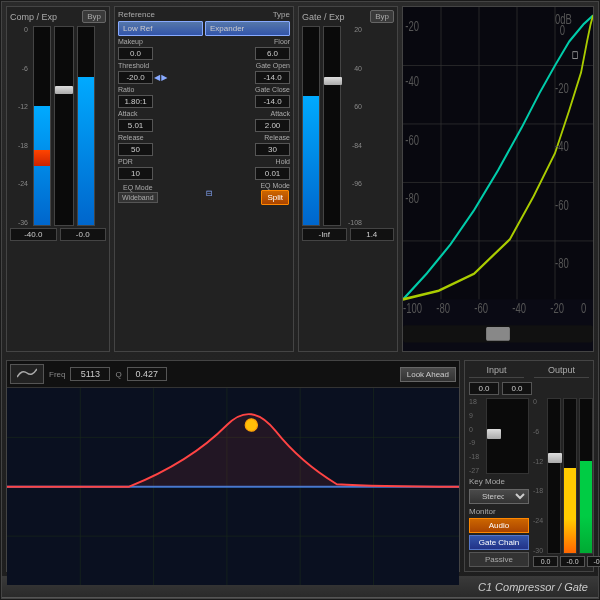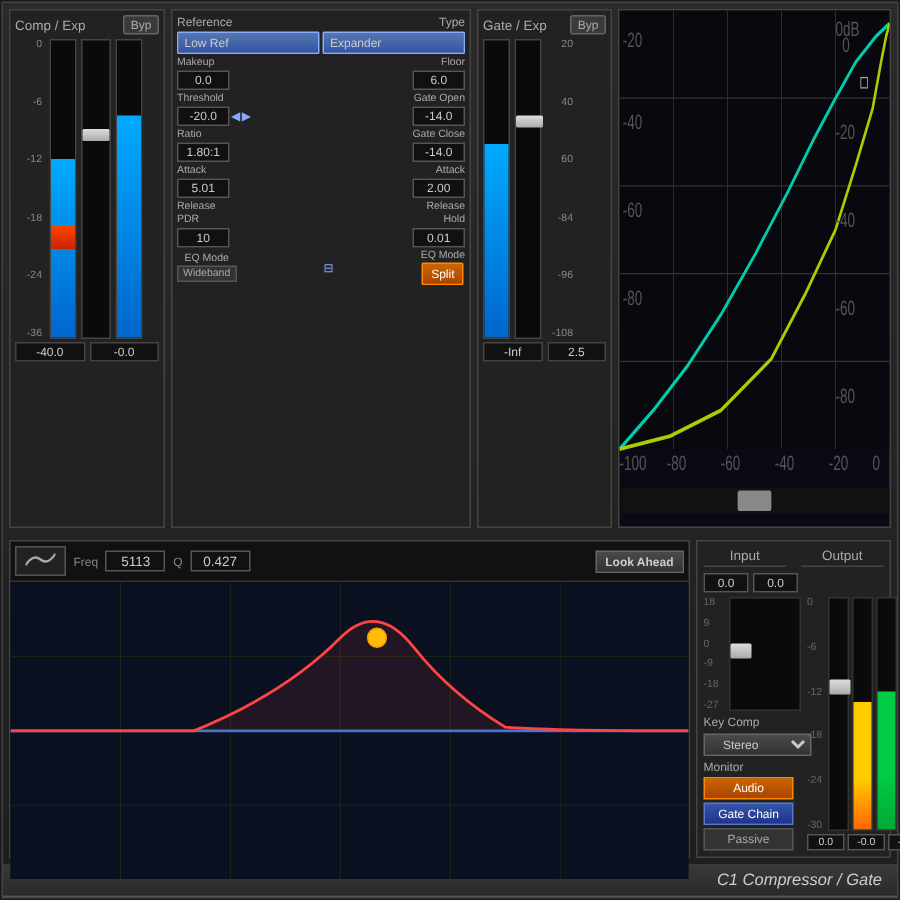--- a/index.html
+++ b/index.html
@@ -128,21 +128,21 @@
       color: #ccc;
       font-size: 8px;
       padding: 1px 2px;
       text-align: center;
       flex: 1;
     }
     
     .center-panel {
       display: flex;
       flex-direction: column;
-      width: 200px;
+      width: 180px;
       gap: 2px;
     }
     .ref-type-panel {
       background: #222;
       border: 1px solid #444;
       padding: 3px;
       flex: 1;
     }
     .rt-header {
       display: flex;
@@ -219,21 +219,21 @@
       cursor: pointer;
     }
     .eqmode-link {
       color: #88aaff;
       font-size: 8px;
     }
     
     .gate-exp-panel {
       display: flex;
       flex-direction: column;
-      width: 90px;
+      width: 100px;
       background: #222;
       border: 1px solid #444;
       padding: 3px;
     }
     
     .graph-panel {
       flex: 1;
       background: #0a0a14;
       border: 1px solid #444;
       position: relative;
@@ -288,21 +288,20 @@
       padding: 1px;
     }
     .look-ahead-btn {
       background: linear-gradient(180deg, #4a4a4a 0%, #333 100%);
       border: 1px solid #666;
       color: #ccc;
       font-size: 8px;
       padding: 2px 6px;
       cursor: pointer;
       margin-left: auto;
-      font-weight: bold;
     }
     .eq-display {
       flex: 1;
       background: #0a1020;
       position: relative;
     }
     .eq-labels-bottom {
       display: flex;
       justify-content: space-between;
       padding: 0 5px;
@@ -355,21 +354,21 @@
       font-size: 8px;
       color: #aaa;
     }
     .key-mode-select {
       background: linear-gradient(180deg, #4a4a4a 0%, #333 100%);
       border: 1px solid #666;
       color: #ccc;
       font-size: 8px;
       padding: 1px 8px;
       cursor: pointer;
-      width: 72px;
+      width: 60px;
     }
     .monitor-section {
       display: flex;
       flex-direction: column;
       gap: 2px;
     }
     .monitor-label {
       font-size: 8px;
       color: #aaa;
     }
@@ -530,20 +529,24 @@
           <span class="param-label">Attack</span>
         </div>
         <div class="param-row">
           <div class="param-value">5.01</div>
           <div class="param-value">2.00</div>
         </div>
 
         <div class="param-row">
           <span class="param-label">Release</span>
           <span class="param-label">Release</span>
+        </div>
+        <div class="param-row">
+          <div class="param-value">50</div>
+          <div class="param-value">30</div>
         </div>
 
         <div class="param-row">
           <span class="param-label">PDR</span>
           <span class="param-label">Hold</span>
         </div>
         <div class="param-row">
           <div class="param-value">10</div>
           <div class="param-value">0.01</div>
         </div>
@@ -578,21 +581,21 @@
           <span>20</span>
           <span>40</span>
           <span>60</span>
           <span>-84</span>
           <span>-96</span>
           <span>-108</span>
         </div>
       </div>
       <div class="meter-value-row">
         <div class="meter-value">-Inf</div>
-        <div class="meter-value">2.5</div>
+        <div class="meter-value">1.4</div>
       </div>
     </div>
 
     <div class="graph-panel">
       <svg class="transfer-graph" viewBox="0 0 160 200" preserveAspectRatio="none">
 
         <rect width="160" height="170" fill="#08080f"></rect>
 
         <line x1="32" y1="0" x2="32" y2="170" class="grid-line"></line>
         <line x1="64" y1="0" x2="64" y2="170" class="grid-line"></line>
@@ -714,21 +717,21 @@
               <span>-9</span>
               <span>-18</span>
               <span>-27</span>
             </div>
             <div class="slider-vertical" style="flex:1;">
               <div class="slider-v-thumb"></div>
             </div>
           </div>
 
           <div class="key-mode-section">
-            <span class="key-mode-label">Key Comp</span>
+            <span class="key-mode-label">Key Mode</span>
             <select class="key-mode-select">
               <option>Stereo</option>
             </select>
           </div>
 
           <div class="monitor-section">
             <span class="monitor-label">Monitor</span>
             <button class="monitor-btn monitor-btn-active">Audio</button>
             <button class="monitor-btn monitor-btn-sidechain">Gate Chain</button>
             <button class="monitor-btn">Passive</button>

